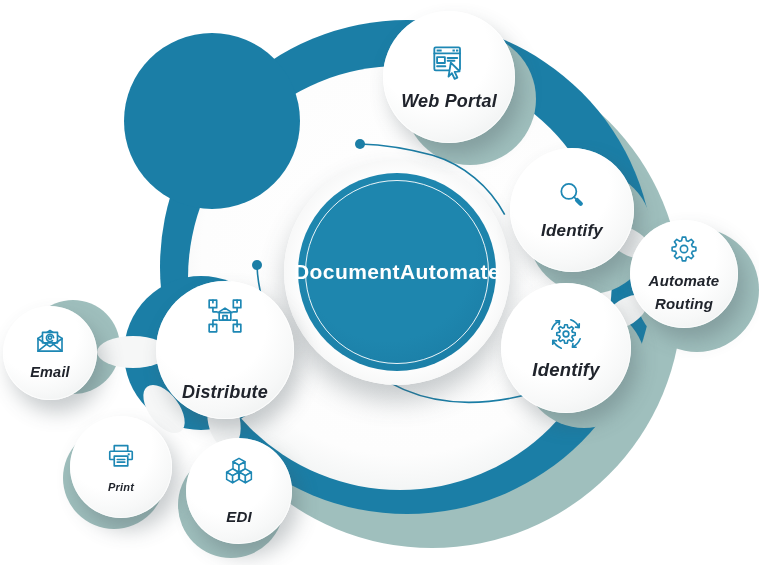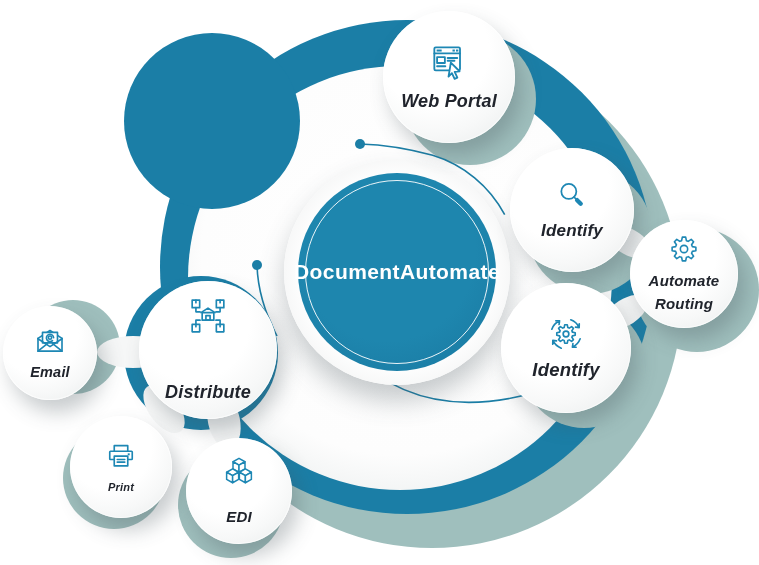--- a/index.html
+++ b/index.html
@@ -23,21 +23,21 @@
   .erp       {left:127px;top:44px;  width:160px;height:160px;}
   .erp .lbl  {font-size:18px;}
   .webportal {left:383px;top:13px;  width:132px;height:132px;transform:translateY(-2px);}
   .webportal .lbl{font-size:18px;}
   .identify  {left:510px;top:148px; width:124px;height:124px;}
   .identify .lbl{font-size:17px;}
   .defmethod {left:630px;top:220px; width:108px;height:108px;}
   .defmethod .lbl{font-size:15px;line-height:1.55;}
   .automate  {left:501px;top:283px; width:130px;height:130px;}
   .automate .lbl{font-size:18.5px;}
-  .distribute{left:139px;top:281px; width:138px;height:138px;gap:40px;}
+  .distribute{left:156px;top:281px; width:138px;height:138px;gap:40px;}
   .distribute .lbl{font-size:18px;}
   .email     {left:3px; top:306px; width:94px; height:94px;}
   .email .lbl{font-size:14.5px;}
   .print     {left:70px; top:416px; width:102px;height:102px;}
   .print .lbl{font-size:11px;}
   .edi       {left:186px;top:438px; width:106px;height:106px;gap:12px;}
   .edi .lbl  {font-size:15px;}
   .gap4{margin-top:4px;}
   
   .center-plate{

